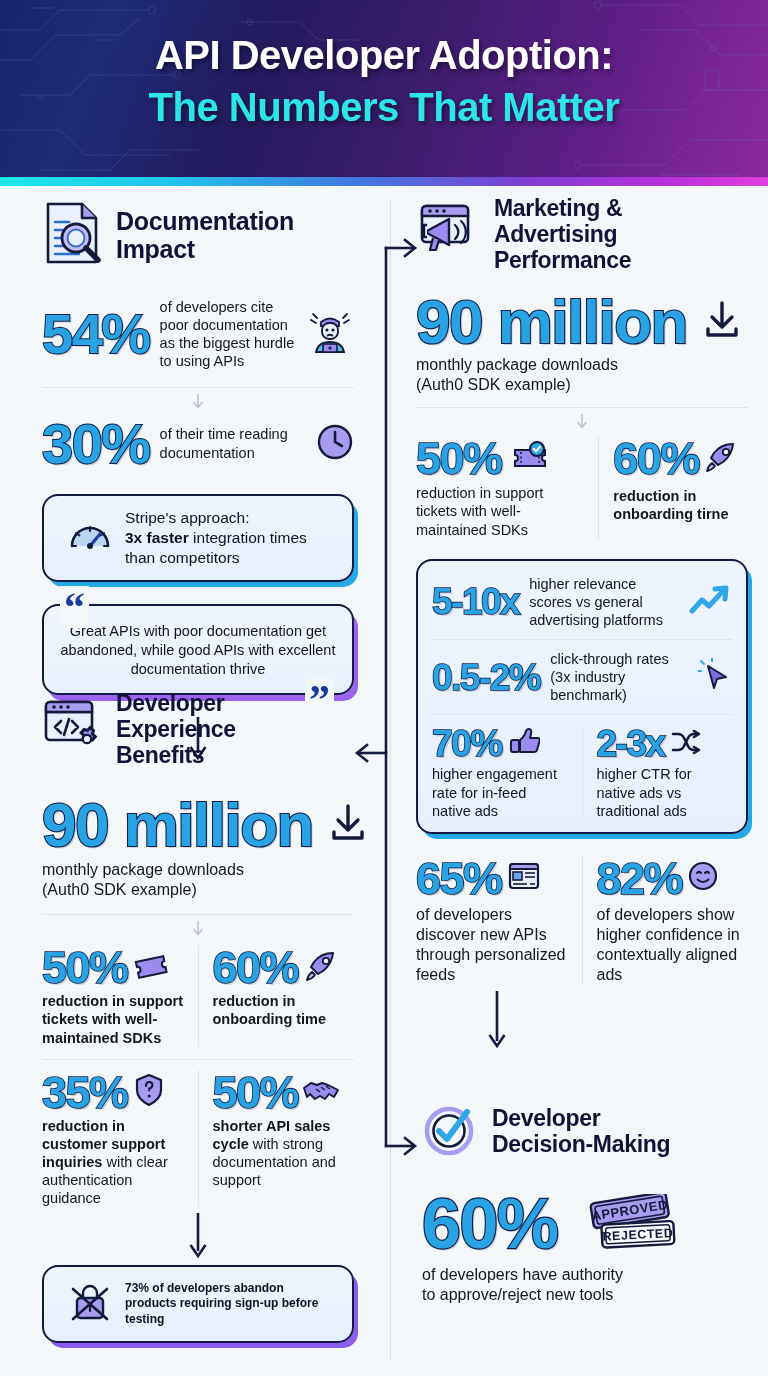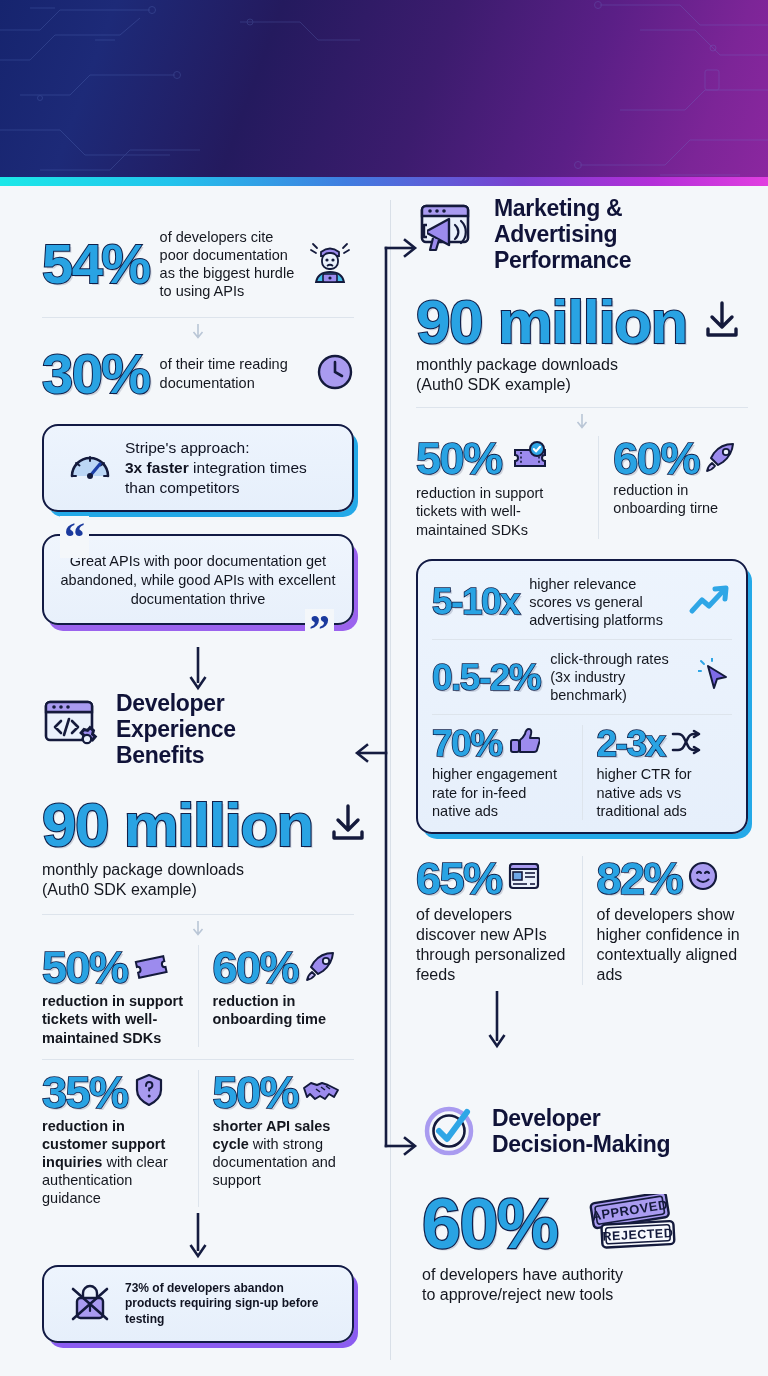--- a/index.html
+++ b/index.html
@@ -138,20 +138,24 @@
           <circle cx="578" cy="165" r="3.5"></circle>
         <path d="M740 175 H660"></path>
         <path d="M30 8 L55 8"></path>
         <rect x="705" y="70" width="14" height="20" rx="2"></rect>
         <path d="M95 40 L115 40"></path>
         <circle cx="40" cy="98" r="2.5"></circle>
           <circle cx="250" cy="22" r="3"></circle>
         <path d="M240 22 H300 L318 40 H360"></path>
       </g>
     </svg>
+    <div class="header-inner">
+      <div class="title-1">API Developer Adoption:</div>
+      <div class="title-2">The Numbers That Matter</div>
+    </div>
     <div class="header-strip"></div>
   </div>
 
   <div class="body-wrap">
     <div class="col-div"></div>
 
     <svg class="spine" width="768" height="1190">
       <g stroke="#151c40" stroke-width="2.6" fill="none" stroke-linecap="square">
 
         <path d="M386 62 V 960"></path>
@@ -164,20 +168,39 @@
 
         <path d="M386 960 H 412"></path>
         <path d="M405 952 L 415 960 L 405 968"></path>
       </g>
     </svg>
 
     <div class="col-left">
 
       <div style="position:absolute; left:42px; top:14px; width:312px;">
 
+        <div class="sec-head">
+          <span class="sec-icon">
+            <svg width="62" height="66" viewBox="0 0 62 66">
+              <path d="M6 4 h34 l14 14 v44 H6 Z" fill="#EAF1FC" stroke="#141a3c" stroke-width="2.6" stroke-linejoin="round"></path>
+              <path d="M40 4 v14 h14" fill="#A99BF0" stroke="#141a3c" stroke-width="2.6" stroke-linejoin="round"></path>
+              <g stroke="#2a6ed4" stroke-width="2.4" stroke-linecap="round">
+                <path d="M13 22 h14"></path>
+                  <path d="M13 30 h20"></path>
+                  <path d="M13 38 h20"></path>
+                <path d="M13 46 h24"></path>
+                  <path d="M13 54 h24"></path>
+              </g>
+              <circle cx="34" cy="38" r="14" fill="#C9BCF7" stroke="#141a3c" stroke-width="2.8"></circle>
+              <circle cx="34" cy="38" r="8.5" fill="#EAF1FC" stroke="#3a6fd0" stroke-width="2"></circle>
+              <path d="M44 48 L56 60" stroke="#141a3c" stroke-width="5.5" stroke-linecap="round"></path>
+            </svg>
+          </span>
+          <span class="sec-title">Documentation Impact</span>
+        </div>
 
         <div class="stat-row" style="margin-top:28px;">
           <span class="bignum xl">54%</span>
           <span class="stat-desc" style="flex:1;">of developers cite poor documentation as the biggest hurdle to using APIs</span>
           <span class="ico">
             <svg width="48" height="48" viewBox="0 0 48 48">
               <g stroke="#141a3c" stroke-width="1.8" stroke-linecap="round">
                 <path d="M5 12 L10 15"></path>
                   <path d="M7 6 L11 10"></path>
                 <path d="M43 12 L38 15"></path>
@@ -435,21 +458,21 @@
             <div style="display:flex; align-items:center; gap:5px;">
               <span class="bignum">60%</span>
               <span class="ico">
                 <svg width="34" height="32" viewBox="0 0 34 32">
                   <path d="M29 3 q-12 0 -19 9 l-3 5 7 7 5 -3 q9 -7 10 -18z" fill="#9C8BEE" stroke="#141a3c" stroke-width="2" stroke-linejoin="round"></path>
                   <circle cx="22" cy="11" r="3.2" fill="#EAF1FC" stroke="#141a3c" stroke-width="1.8"></circle>
                   <path d="M8 22 q-4 3 -5 8 q5 -1 8 -5z" fill="#C5B9F7" stroke="#141a3c" stroke-width="1.8" stroke-linejoin="round"></path>
                 </svg>
               </span>
             </div>
-            <div class="stat-desc" style="margin-top:0;">reduction in onboarding tirne</div>
+            <div class="stat-desc" style="margin-top:6px;font-weight:bold;">reduction in onboarding tirne</div>
           </div>
         </div>
 
         <div class="card blue-shadow" style="margin-top:20px; padding:14px 14px 12px;">
 
           <div style="display:flex; align-items:center; gap:10px;">
             <span class="bignum md">5-10x</span>
             <span class="stat-desc" style="flex:1;">higher relevance scores vs general advertising platforms</span>
             <span class="ico">
               <svg width="44" height="34" viewBox="0 0 44 34">

